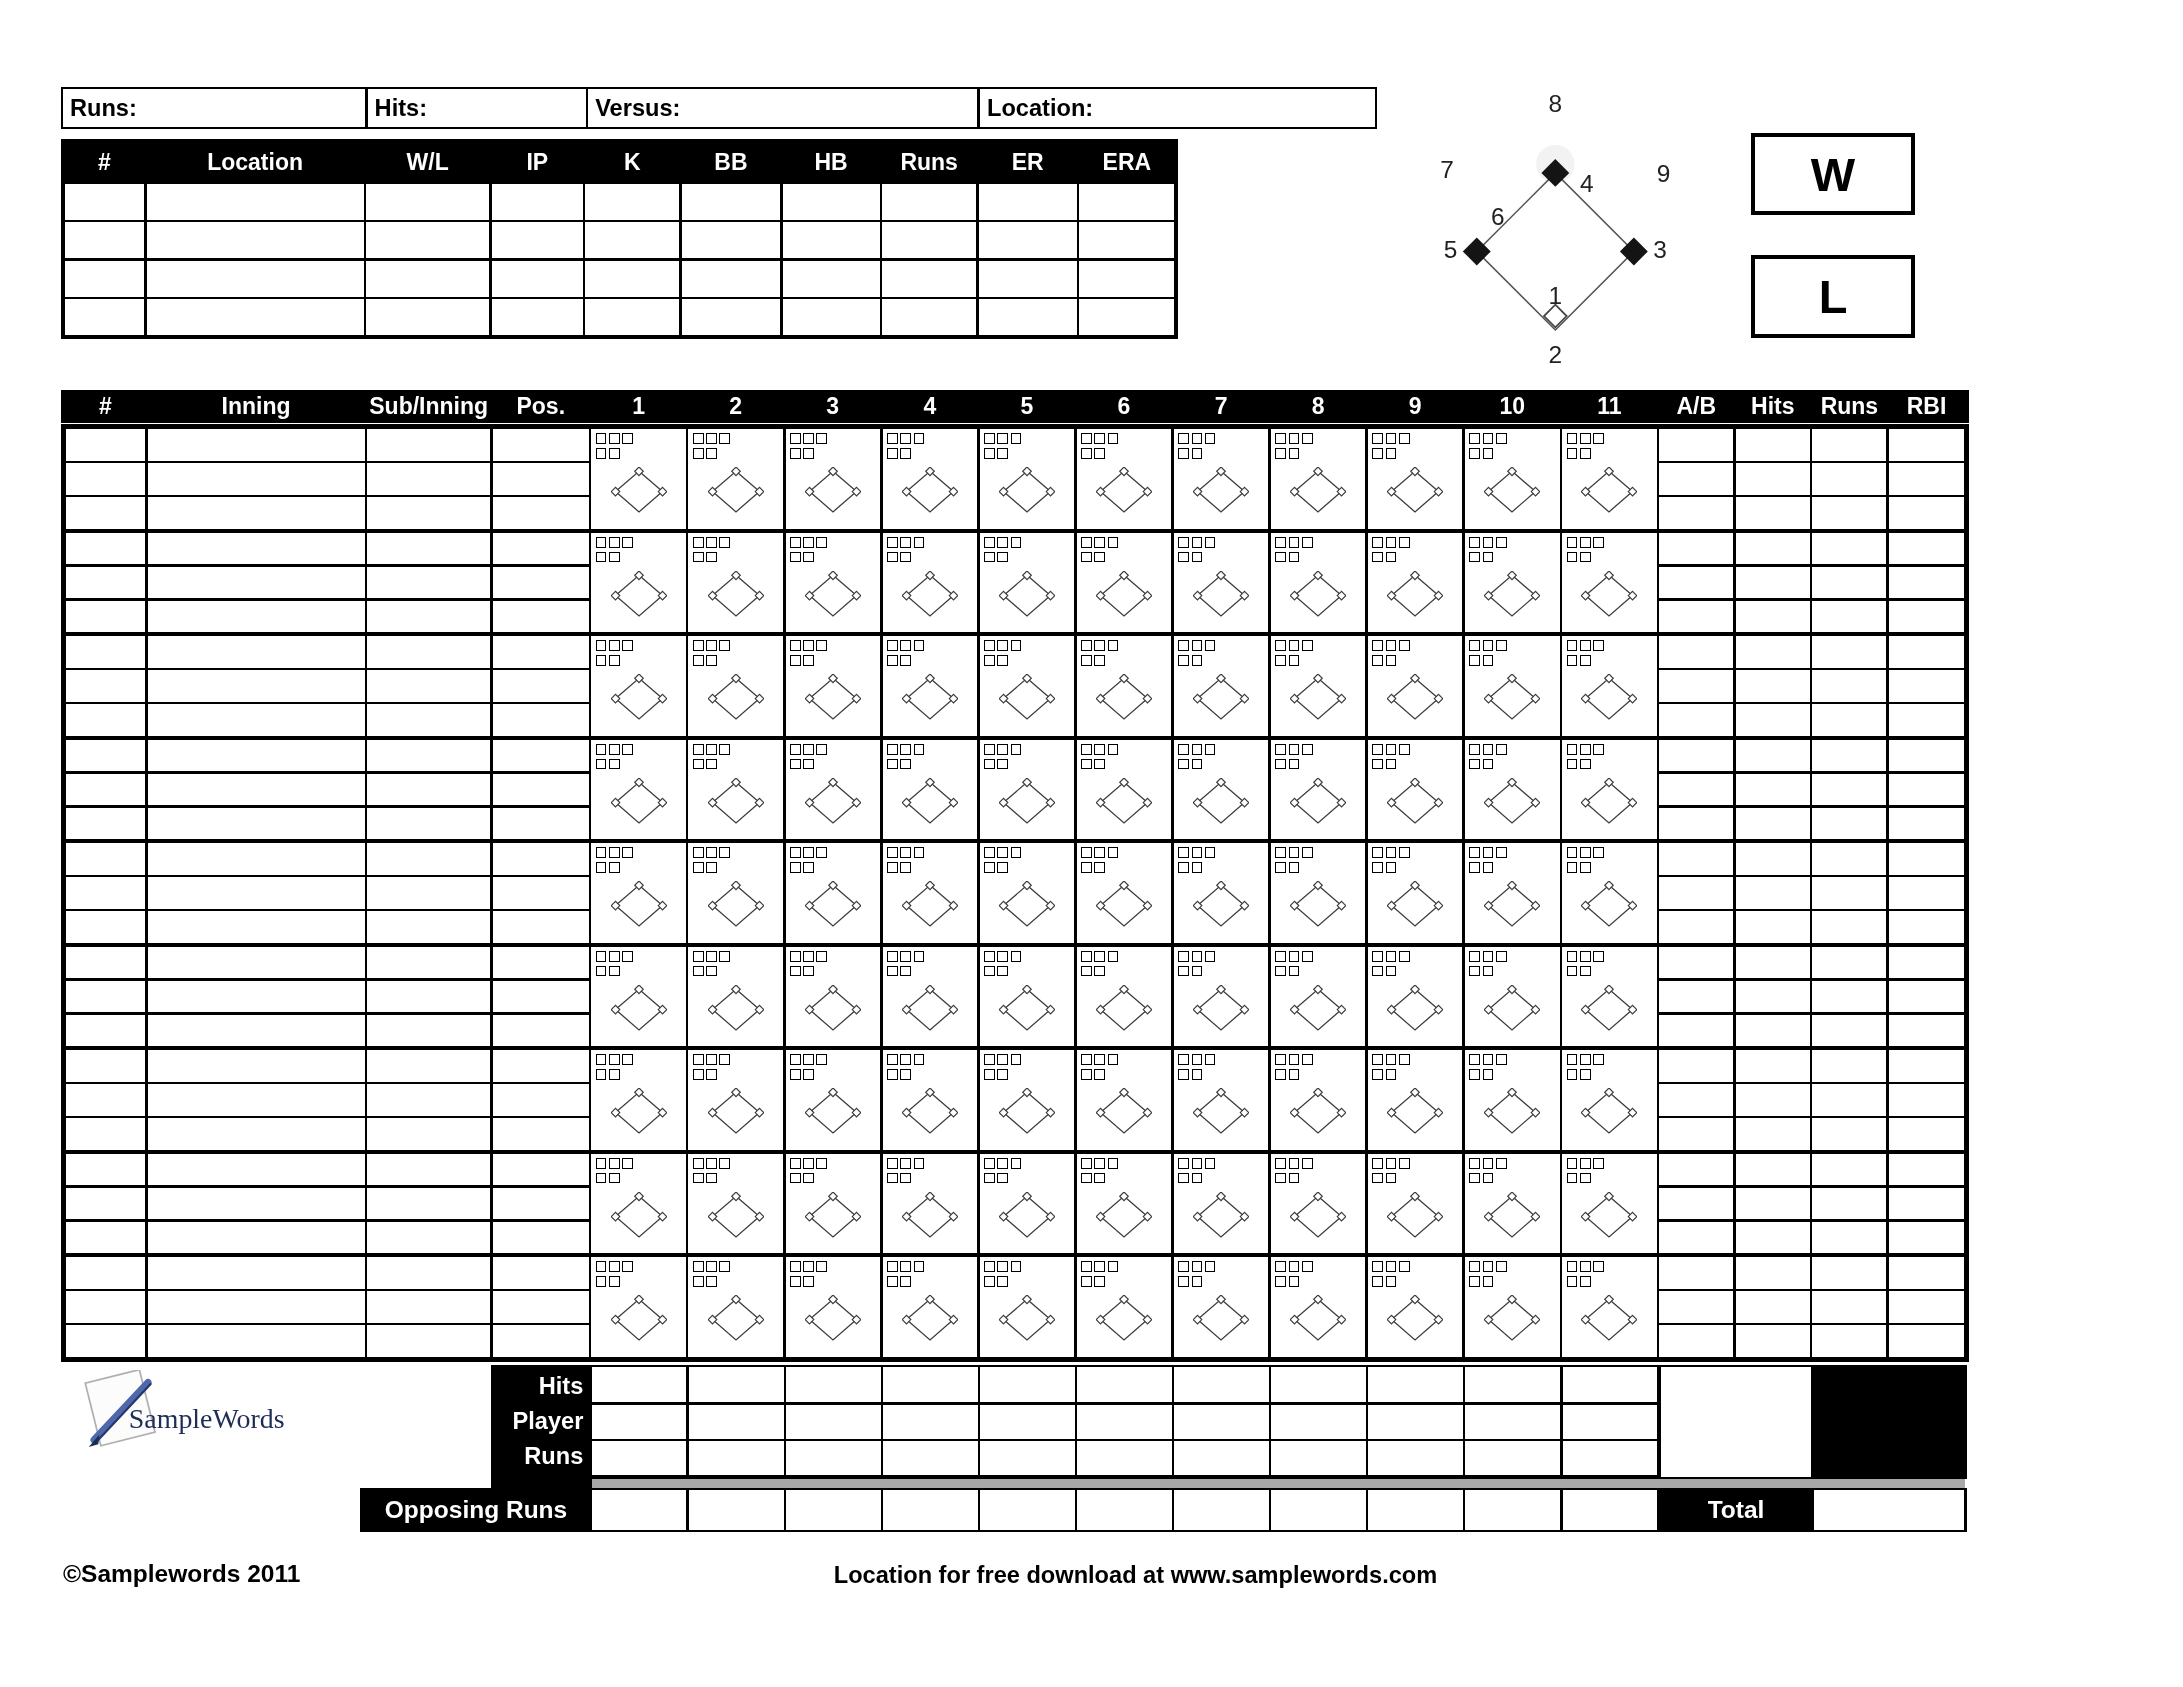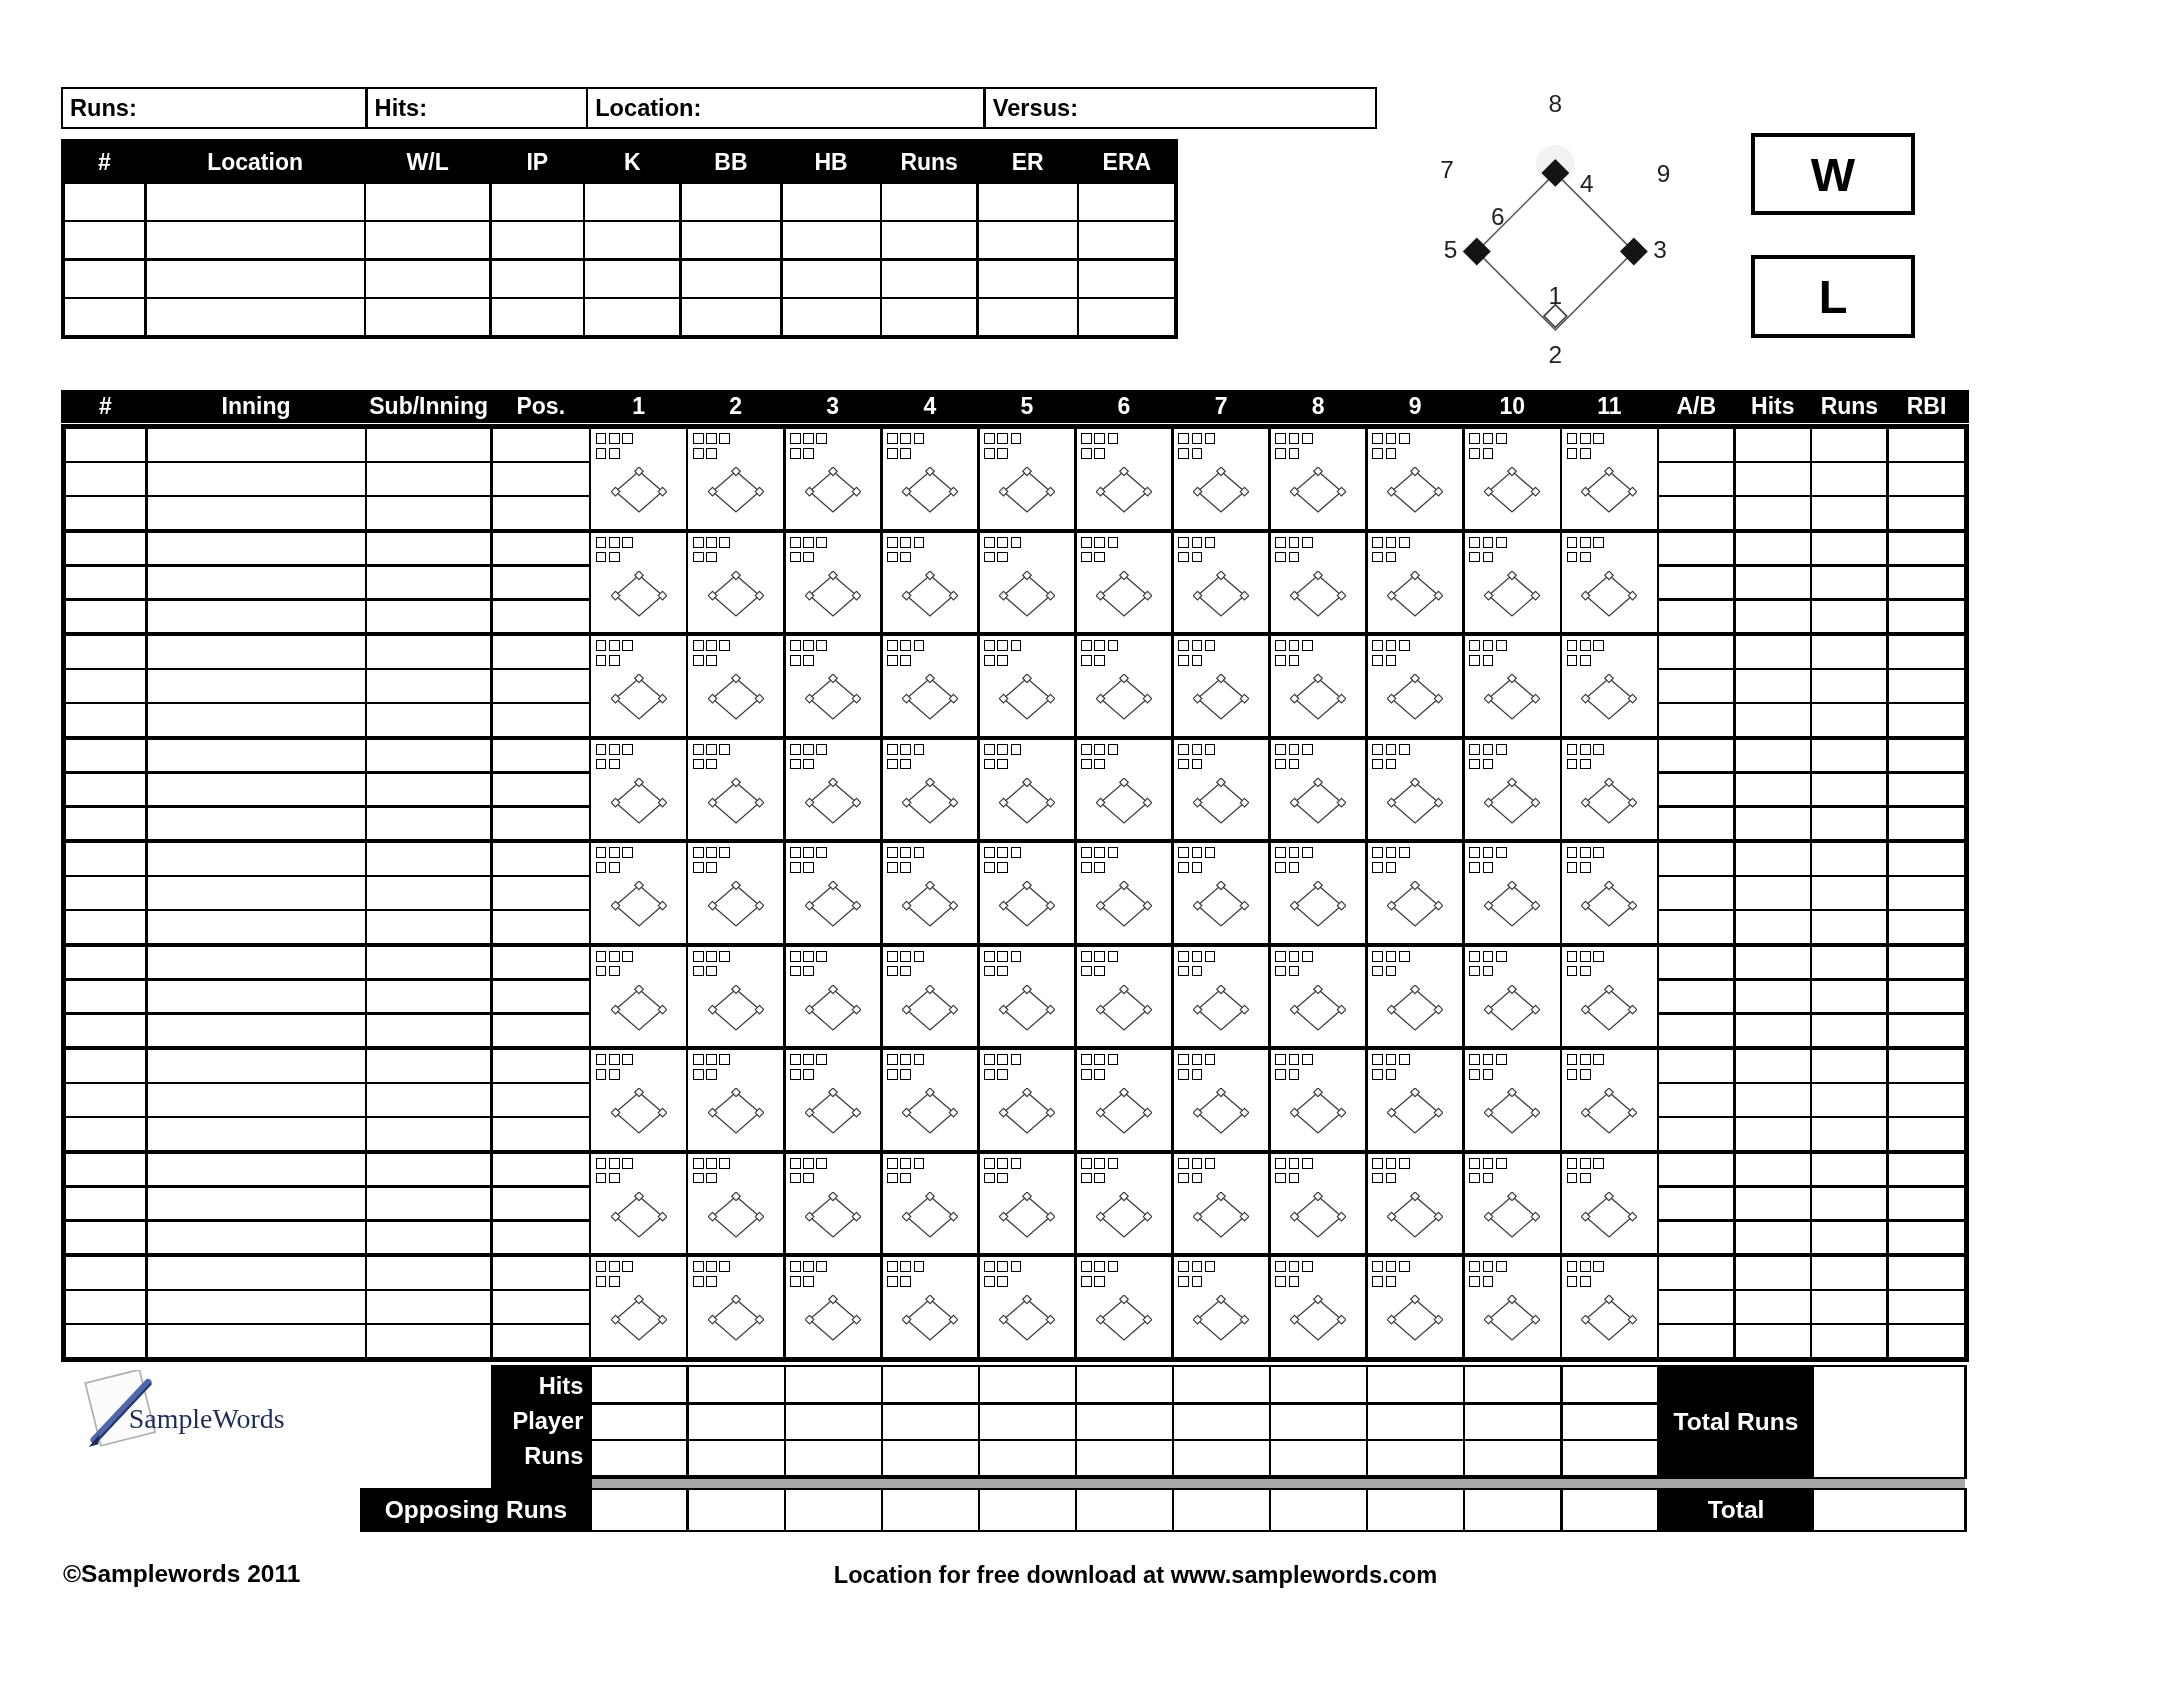--- a/index.html
+++ b/index.html
@@ -91,25 +91,25 @@
   </defs>
 </svg>
 
 <div class="info-bar">
   <div class="info-box" style="flex:0 0 302px">
       <span>Runs:</span>
     </div>
   <div class="info-box" style="flex:0 0 218px">
       <span>Hits:</span>
     </div>
+  <div class="info-box" style="flex:1 1 auto">
+      <span>Versus:</span>
+    </div>
   <div class="info-box" style="flex:0 0 395px">
       <span>Location:</span>
-    </div>
-  <div class="info-box" style="flex:1 1 auto">
-      <span>Versus:</span>
     </div>
 </div>
 
 <div class="pitcher-table" id="pitcher-table">
     <div class="pt-hcell">#</div>
     <div class="pt-hcell">Location</div>
     <div class="pt-hcell">W/L</div>
     <div class="pt-hcell">IP</div>
     <div class="pt-hcell">K</div>
     <div class="pt-hcell">BB</div>
@@ -1862,21 +1862,20 @@
     <div class="cell"></div>
     <div class="cell"></div>
     <div class="cell"></div>
     <div class="cell"></div>
     <div class="cell"></div>
     <div class="cell"></div>
     <div class="cell"></div>
     <div class="cell"></div>
   </div>
 <div class="totals3">
-  <div class="black-label">Total Runs</div>
   <div class="cell"></div>
 </div>
 <div class="gray-bar"></div>
 <div class="opp-box">
     <span>Opposing Runs</span>
   </div>
 <div class="opp-grid" id="opp-grid">
     <div class="cell"></div>
     <div class="cell"></div>
     <div class="cell"></div>

